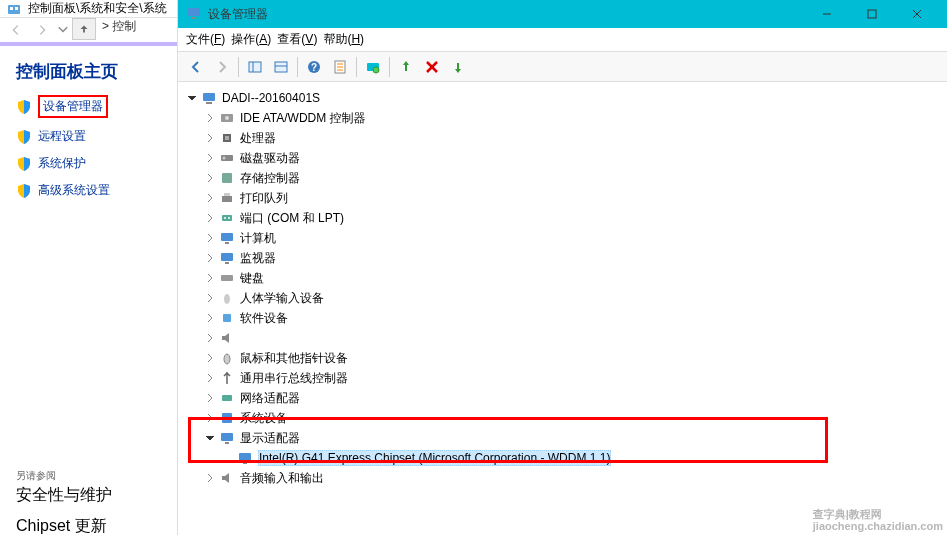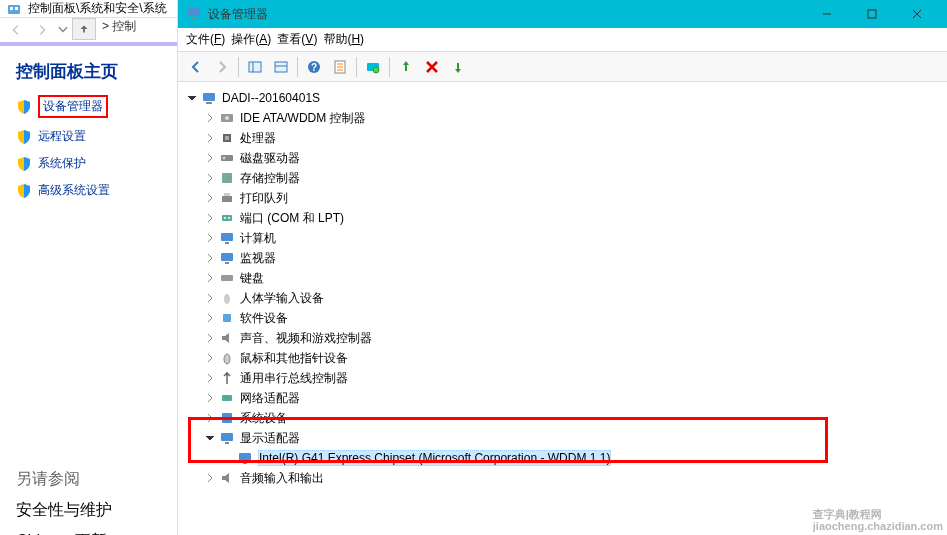--- a/index.html
+++ b/index.html
@@ -17,21 +17,21 @@
     .breadcrumb { font-size: 12px; margin-left: 4px; color: #333; }
     
     .sidebar-links { padding: 14px 0 0 16px; }
     .sidebar-heading { color: #003399; font-size: 17px; margin-bottom: 12px; font-weight: bold; }
     .sidebar-item { display: flex; align-items: center; gap: 6px; margin-bottom: 10px; cursor: pointer; }
     .sidebar-item span { color: #003399; font-size: 12px; }
     .sidebar-item.highlighted span { border: 2px solid #ff0000; padding: 1px 3px; }
     .shield-icon { width: 16px; height: 16px; }
     
     .sidebar-bottom { margin-top: 260px; padding-left: 16px; }
-    .sidebar-bottom-heading { color: #666; font-size: 16px; margin-bottom: 10px; }
+    .sidebar-bottom-heading { color: #666; font-size: 10px; margin-bottom: 2px; }
     .sidebar-bottom-link { color: #000000; font-size: 16px; margin-bottom: 10px; display: block; cursor: pointer; }
     
     
     .right-panel { flex: 1; display: flex; flex-direction: column; background: #fff; }
     .dm-titlebar { height: 28px; background: #00bcd4; display: flex; align-items: center; padding: 0 8px; color: #fff; }
     .dm-title-left { flex: 1; display: flex; align-items: center; gap: 6px; font-size: 12px; color: #333; }
     .dm-title-left span { color: #333; }
     .win-controls { display: flex; gap: 0; }
     .win-btn { width: 45px; height: 28px; display: flex; align-items: center; justify-content: center; color: #333; cursor: pointer; }
     
@@ -415,21 +415,20 @@
             <span class="tree-toggle">
               <svg viewBox="0 0 10 10">
                 <path d="M3 1l4 4-4 4" stroke="#888" fill="none"></path>
               </svg>
             </span>
             <span class="tree-icon">
               <svg width="16" height="16" viewBox="0 0 16 16">
                 <path d="M3 6v4h3l4 3V3L6 6z" fill="#888"></path>
               </svg>
             </span>
-            <span class="tree-label">声音、视频和游戏控制器</span>
           </div>
           <div class="tree-node">
             <span class="tree-toggle">
               <svg viewBox="0 0 10 10">
                 <path d="M3 1l4 4-4 4" stroke="#888" fill="none"></path>
               </svg>
             </span>
             <span class="tree-icon">
               <svg width="16" height="16" viewBox="0 0 16 16">
                 <ellipse cx="8" cy="9" rx="3" ry="5" fill="#ccc" stroke="#888"></ellipse>

